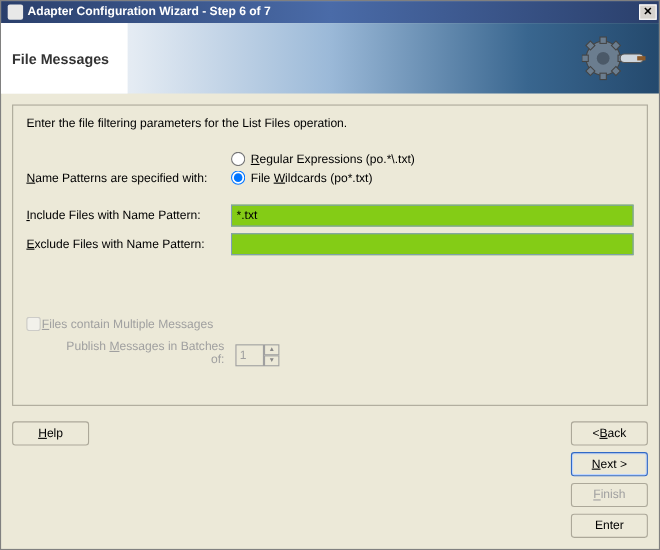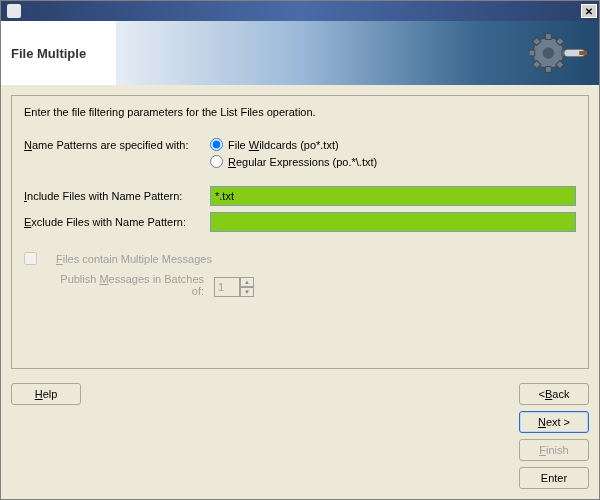--- a/index.html
+++ b/index.html
@@ -129,22 +129,23 @@
     font-family: Tahoma, Arial, sans-serif;
   }
   .spacer-v { height: 14px; }
   .disabled-section {
     color: #a0a0a0;
   }
   .disabled-section .mn { text-decoration: underline; }
   .checkbox-row {
     display: flex;
     align-items: flex-end;
-    gap: 19px;
+    gap: 1px;
     margin-bottom: 8px;
+    margin-top: 36px;
   }
   .checkbox-row input[type="checkbox"] {
     margin: 0;
   }
   .batch-row {
     display: flex;
     align-items: flex-end;
     gap: 4px;
     padding-left: 24px;
   }
@@ -220,28 +221,29 @@
   input[type="radio"] { margin: 0; }
 </style>
 </head>
 <body>
 
 <div class="window">
 
   <div class="titlebar">
     <div class="title-left">
       <span class="app-icon"></span>
+      <span>Adapter Configuration Wizard - Step 6 of 7</span>
     </div>
     <div class="close-btn">
       <span>✕</span>
     </div>
   </div>
 
   <div class="header-area">
-    <div class="header-tab">File Multiple</div>
+    <div class="header-tab">File Messages</div>
     <svg class="gear-icon" viewBox="0 0 60 44">
       <circle cx="20" cy="22" r="16" fill="#6b7d8f" stroke="#444" stroke-width="1"></circle>
       <circle cx="20" cy="22" r="6" fill="#4b5968"></circle>
       <g fill="#6b7d8f" stroke="#444" stroke-width="1">
         <rect x="17" y="2" width="6" height="6"></rect>
         <rect x="17" y="36" width="6" height="6"></rect>
         <rect x="0" y="19" width="6" height="6"></rect>
         <rect x="34" y="19" width="6" height="6"></rect>
         <rect x="5" y="7" width="6" height="6" transform="rotate(45 8 10)"></rect>
         <rect x="29" y="31" width="6" height="6" transform="rotate(45 32 34)"></rect>
@@ -252,33 +254,33 @@
       <rect x="52" y="20" width="8" height="4" fill="#8b5a2b"></rect>
     </svg>
   </div>
 
   <div class="content">
     <div class="panel">
 
       <div class="instruction">Enter the file filtering parameters for the List Files operation.</div>
 
       <div class="row radio-row">
-        <div class="label-col">
-          <span class="mn">N</span>ame Patterns are specified with:
-        </div>
-        <label class="radio-col">
-          <input type="radio" name="pattern-type" checked="" style="">
-          <span>File <span class="mn">W</span>ildcards (po*.txt)</span>
-        </label>
-      </div>
-      <div class="row radio-row">
         <div class="label-col"></div>
         <label class="radio-col">
           <input type="radio" name="pattern-type" style="">
           <span><span class="mn">R</span>egular Expressions (po.*\.txt)</span>
+        </label>
+      </div>
+      <div class="row radio-row">
+        <div class="label-col">
+          <span class="mn">N</span>ame Patterns are specified with:
+        </div>
+        <label class="radio-col">
+          <input type="radio" name="pattern-type" checked="" style="">
+          <span>File <span class="mn">W</span>ildcards (po*.txt)</span>
         </label>
       </div>
 
       <div class="spacer-v"></div>
 
       <div class="row">
         <div class="label-col">
           <span class="mn">I</span>nclude Files with Name Pattern:
         </div>
         <input type="text" class="text-input" value="*.txt" style="">

